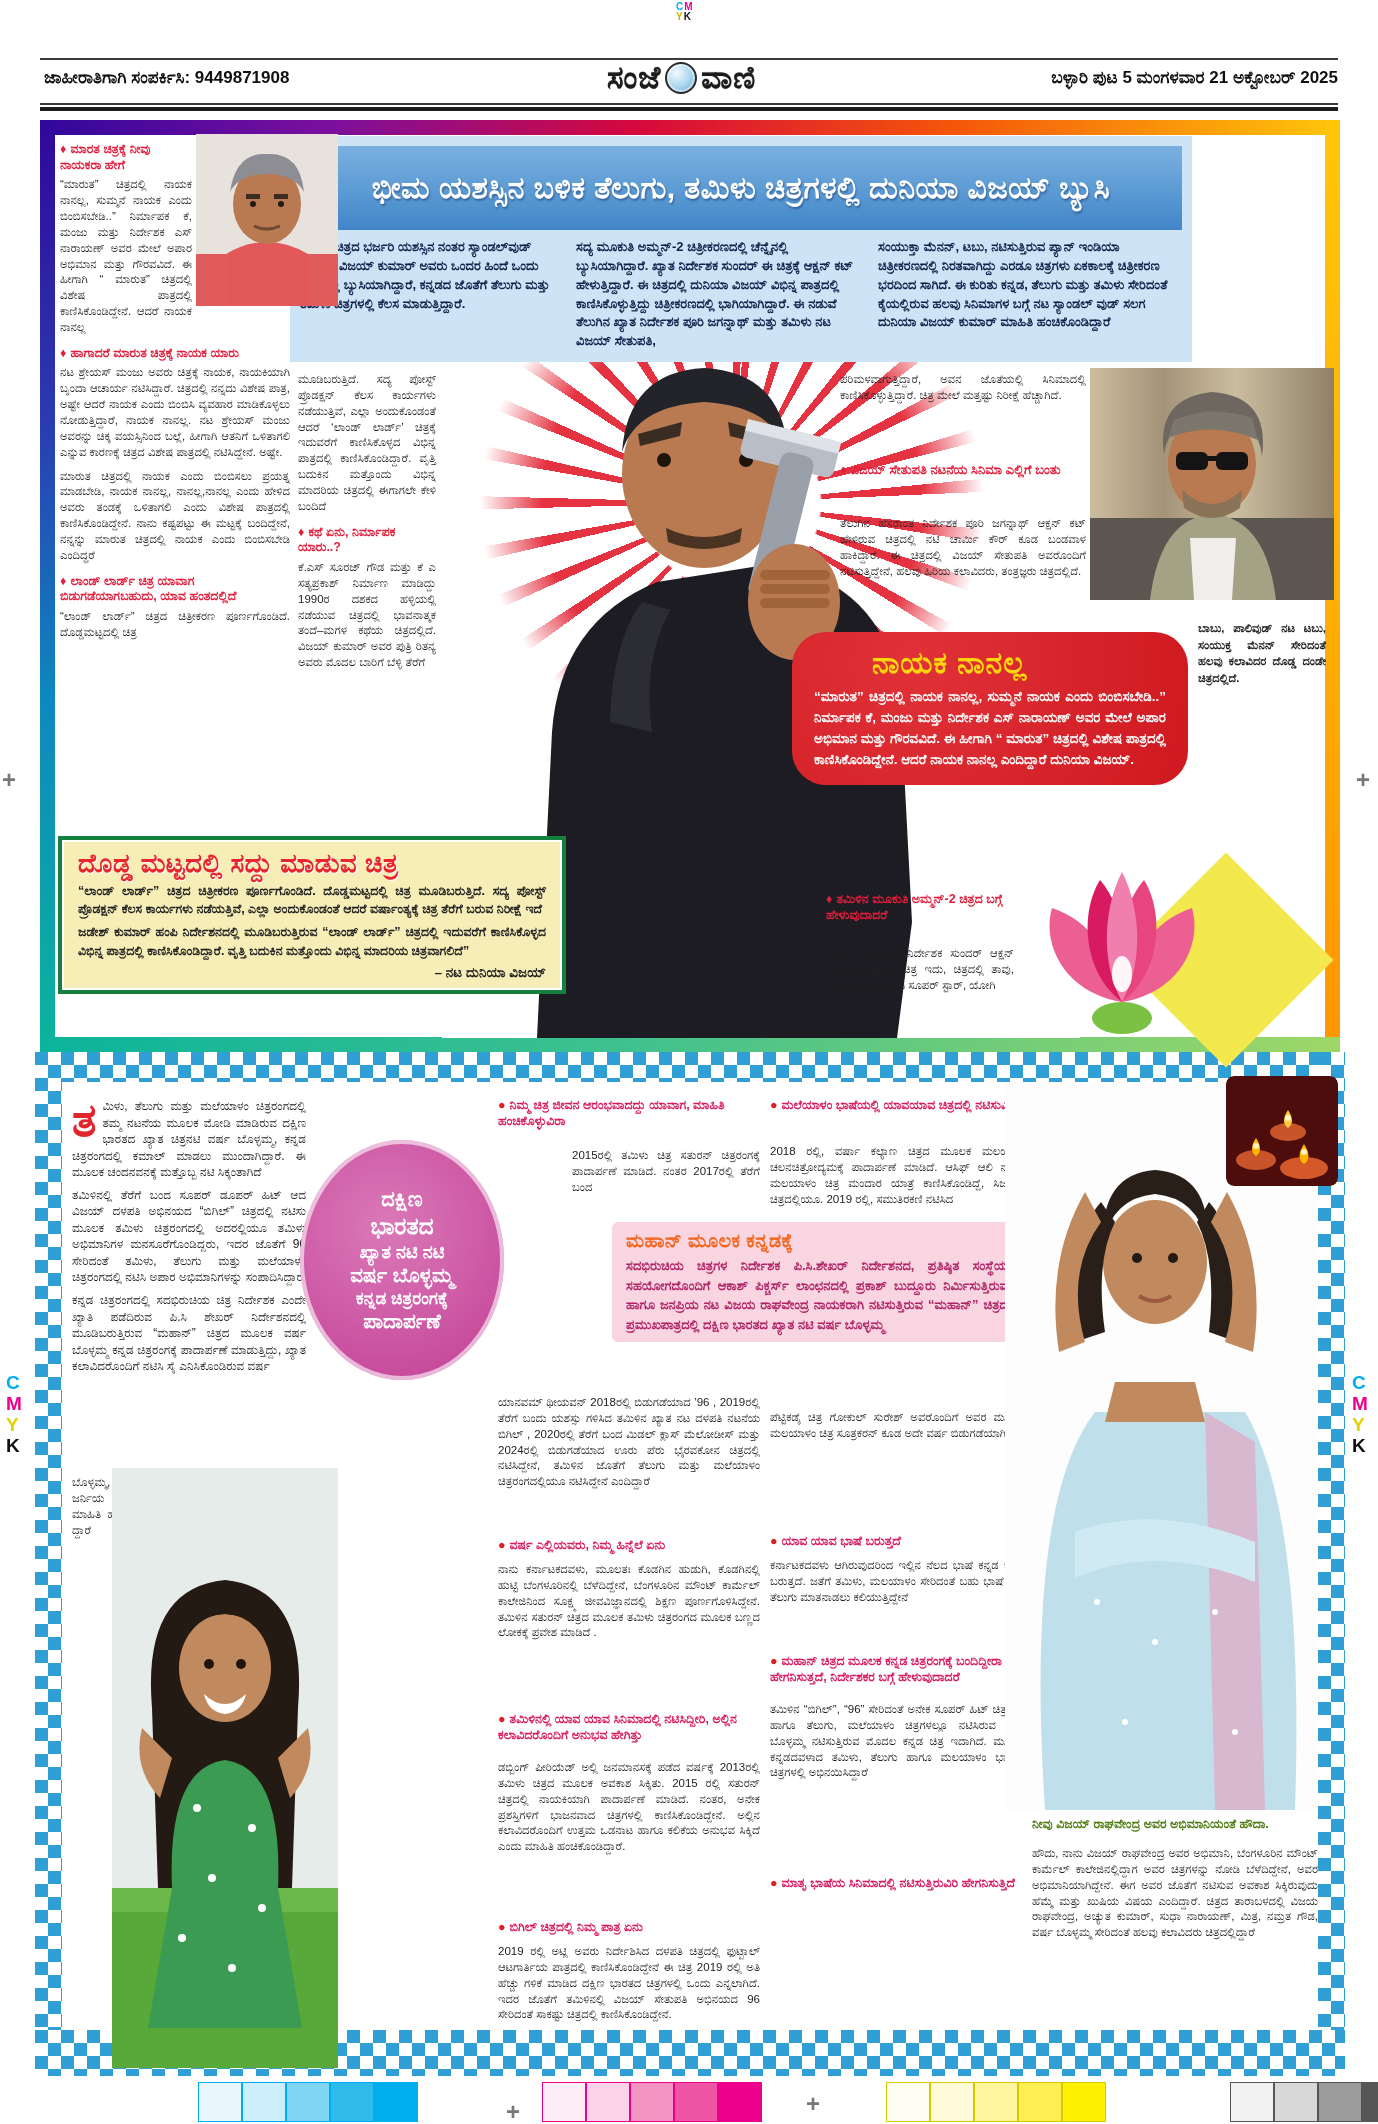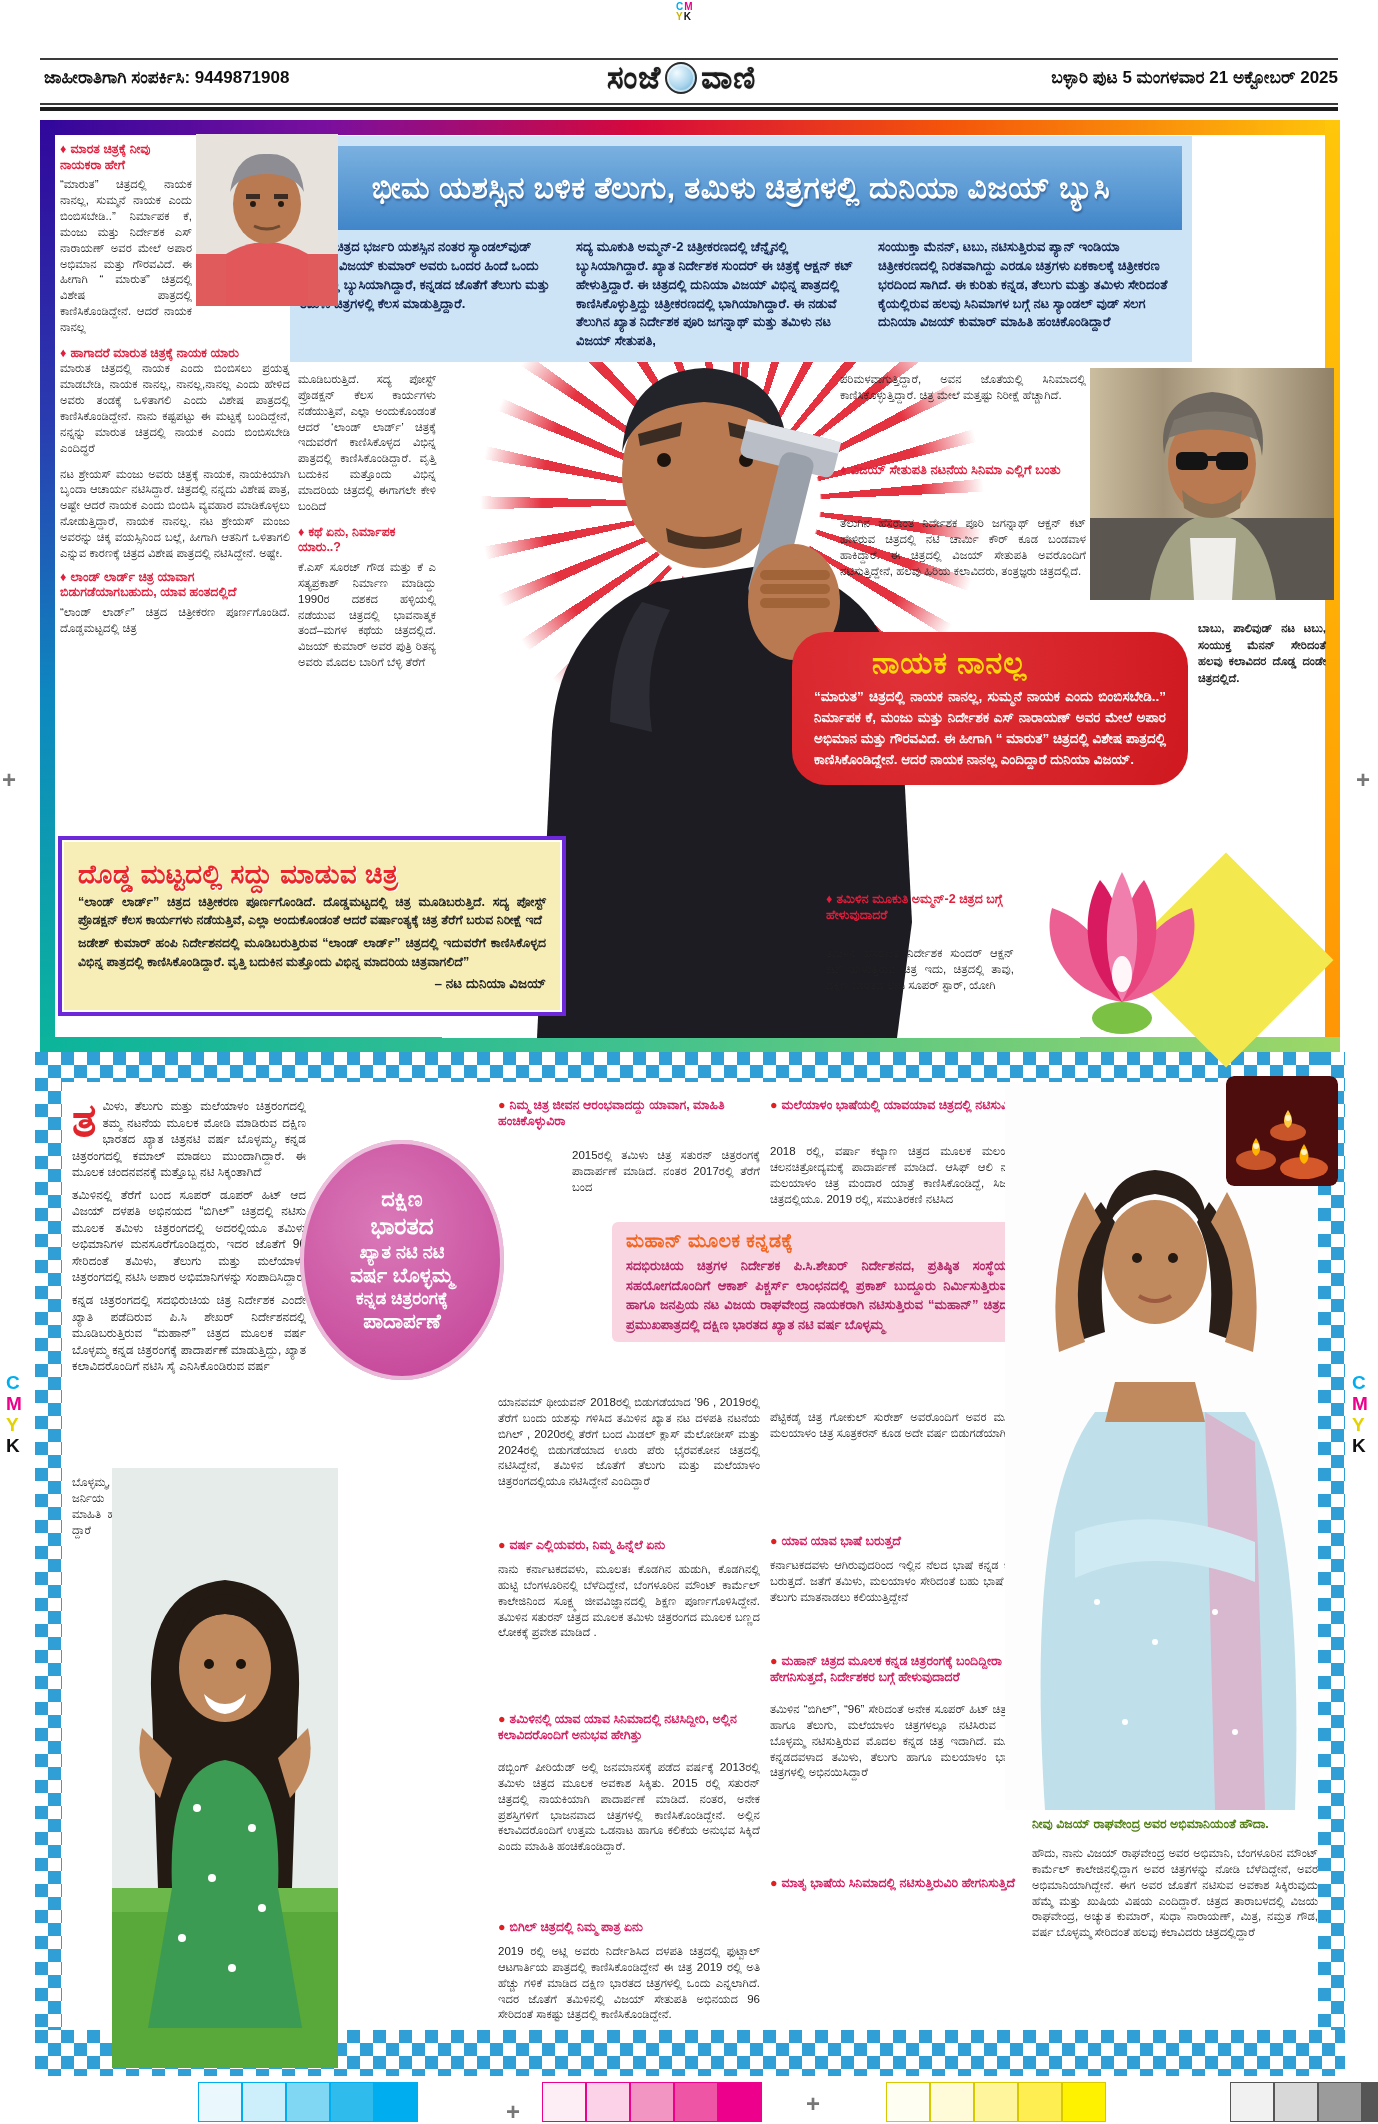--- a/index.html
+++ b/index.html
@@ -17,21 +17,21 @@
   .logo{position:absolute;display:flex;align-items:center;gap:4px;font-weight:bold;color:#1c1c1c;font-size:31px;letter-spacing:1px;text-shadow:0 0 1px #666;}
   .globe{width:28px;height:28px;border-radius:50%;background:radial-gradient(circle at 35% 32%,#f2fbff,#a8d4ec 55%,#4f9cc9);border:2px solid #2b2b2b;box-shadow:inset 0 0 0 2px rgba(255,255,255,.5);}
   
   .strip{position:absolute;}
   .bluepanel{position:absolute;background:#cde4f6;}
   .headlinebox{position:absolute;background:linear-gradient(180deg,#7ab1e0,#4186c9);display:flex;align-items:center;justify-content:center;color:#fff;font-weight:bold;font-size:30px;text-shadow:1px 2px 2px rgba(10,30,80,.4);letter-spacing:.5px;}
   .lede{font-size:13px;font-weight:bold;color:#11204a;line-height:1.45;}
   .redbox{position:absolute;background:radial-gradient(circle at 30% 20%,#e03238,#cf181f);border-radius:34px;color:#fff;padding:14px 22px;}
   .redbox .rtitle{color:#ffd60a;font-size:30px;font-weight:bold;margin:0 0 6px 58px;letter-spacing:1px;}
   .redbox .rbody{font-size:13.5px;font-weight:600;line-height:1.55;text-align:justify;}
-  .yellowbox{position:absolute;background:#f6eeb6;border:4px solid #6d28d9;box-shadow:0 0 0 2px #fff inset;padding:20px 16px;}
+  .yellowbox{position:absolute;background:#f6eeb6;border:4px solid #15803d;box-shadow:0 0 0 2px #fff inset;padding:9px 16px;}
   .ytitle{color:#e8262b;font-size:26px;font-weight:800;letter-spacing:.5px;line-height:1.1;margin-bottom:4px;text-shadow:1px 1px 0 #fff;}
   .ybody{font-size:12.5px;color:#222;font-weight:600;line-height:1.5;text-align:justify;}
   .ysign{font-size:13.5px;color:#222;font-weight:bold;text-align:right;margin-top:4px;}
   .burst{position:absolute;left:30px;top:-20px;width:520px;height:480px;
     background:repeating-conic-gradient(from 4deg at 50% 46%,rgba(226,28,44,.9) 0deg 3deg,rgba(255,255,255,0) 3deg 11.5deg);
     -webkit-mask:radial-gradient(ellipse at 50% 46%,transparent 88px,#000 90px 190px,transparent 252px);
             mask:radial-gradient(ellipse at 50% 46%,transparent 88px,#000 90px 190px,transparent 252px);}
   .diamondband{position:absolute;background-color:#2f9fd6;background-image:
      linear-gradient(45deg,#fff 25%,transparent 25%,transparent 75%,#fff 75%),
      linear-gradient(45deg,#fff 25%,transparent 25%,transparent 75%,#fff 75%);
@@ -100,22 +100,22 @@
       <circle cx="85" cy="70" r="3" fill="#241a12"></circle>
       <path d="M58 92 Q71 98 84 92" stroke="#6d4a30" stroke-width="3" fill="none"></path>
     </svg>
   </div>
 
   <div class="t" style="left:60px;top:142px;width:230px;height:694px;font-size:11.5px;z-index:2;">
     <div style="float:right;width:98px;height:172px;"></div>
     <div class="q" style="font-size:12.5px;"><span class="dia">♦</span><span>ಮಾರತ ಚಿತ್ರಕ್ಕೆ ನೀವು ನಾಯಕರಾ ಹೇಗೆ</span></div>
     <div style="margin:4px 0 10px;">“ಮಾರುತ” ಚಿತ್ರದಲ್ಲಿ ನಾಯಕ ನಾನಲ್ಲ, ಸುಮ್ಮನೆ ನಾಯಕ ಎಂದು ಬಿಂಬಿಸಬೇಡಿ..” ನಿರ್ಮಾಪಕ ಕೆ, ಮಂಜು ಮತ್ತು ನಿರ್ದೇಶಕ ಎಸ್ ನಾರಾಯಣ್ ಅವರ ಮೇಲೆ ಅಪಾರ ಅಭಿಮಾನ ಮತ್ತು ಗೌರವವಿದೆ. ಈ ಹೀಗಾಗಿ “ ಮಾರುತ” ಚಿತ್ರದಲ್ಲಿ ವಿಶೇಷ ಪಾತ್ರದಲ್ಲಿ ಕಾಣಿಸಿಕೊಂಡಿದ್ದೇನೆ. ಆದರೆ ನಾಯಕ ನಾನಲ್ಲ</div>
     <div class="q" style="font-size:12.5px;"><span class="dia">♦</span><span>ಹಾಗಾದರೆ ಮಾರುತ ಚಿತ್ರಕ್ಕೆ ನಾಯಕ ಯಾರು</span></div>
+    <div style="margin:4px 0 8px;">ನಟ ಶ್ರೇಯಸ್ ಮಂಜು ಅವರು ಚಿತ್ರಕ್ಕೆ ನಾಯಕ, ನಾಯಕಿಯಾಗಿ ಬೃಂದಾ ಆಚಾರ್ಯ ನಟಿಸಿದ್ದಾರೆ. ಚಿತ್ರದಲ್ಲಿ ನನ್ನದು ವಿಶೇಷ ಪಾತ್ರ, ಅಷ್ಟೇ ಆದರೆ ನಾಯಕ ಎಂದು ಬಿಂಬಿಸಿ ವ್ಯವಹಾರ ಮಾಡಿಕೊಳ್ಳಲು ನೋಡುತ್ತಿದ್ದಾರೆ, ನಾಯಕ ನಾನಲ್ಲ. ನಟ ಶ್ರೇಯಸ್ ಮಂಜು ಅವರನ್ನು ಚಿಕ್ಕ ವಯಸ್ಸಿನಿಂದ ಬಲ್ಲೆ, ಹೀಗಾಗಿ ಆತನಿಗೆ ಒಳಿತಾಗಲಿ ಎನ್ನುವ ಕಾರಣಕ್ಕೆ ಚಿತ್ರದ ವಿಶೇಷ ಪಾತ್ರದಲ್ಲಿ ನಟಿಸಿದ್ದೇನೆ. ಅಷ್ಟೇ.</div>
     <div style="margin:0 0 10px;">ಮಾರುತ ಚಿತ್ರದಲ್ಲಿ ನಾಯಕ ಎಂದು ಬಿಂಬಿಸಲು ಪ್ರಯತ್ನ ಮಾಡಬೇಡಿ, ನಾಯಕ ನಾನಲ್ಲ, ನಾನಲ್ಲ,ನಾನಲ್ಲ ಎಂದು ಹೇಳಿದ ಅವರು ತಂಡಕ್ಕೆ ಒಳಿತಾಗಲಿ ಎಂದು ವಿಶೇಷ ಪಾತ್ರದಲ್ಲಿ ಕಾಣಿಸಿಕೊಂಡಿದ್ದೇನೆ. ನಾನು ಕಷ್ಟಪಟ್ಟು ಈ ಮಟ್ಟಕ್ಕೆ ಬಂದಿದ್ದೇನೆ, ನನ್ನನ್ನು ಮಾರುತ ಚಿತ್ರದಲ್ಲಿ ನಾಯಕ ಎಂದು ಬಿಂಬಿಸಬೇಡಿ ಎಂದಿದ್ಧರೆ</div>
-    <div style="margin:4px 0 8px;">ನಟ ಶ್ರೇಯಸ್ ಮಂಜು ಅವರು ಚಿತ್ರಕ್ಕೆ ನಾಯಕ, ನಾಯಕಿಯಾಗಿ ಬೃಂದಾ ಆಚಾರ್ಯ ನಟಿಸಿದ್ದಾರೆ. ಚಿತ್ರದಲ್ಲಿ ನನ್ನದು ವಿಶೇಷ ಪಾತ್ರ, ಅಷ್ಟೇ ಆದರೆ ನಾಯಕ ಎಂದು ಬಿಂಬಿಸಿ ವ್ಯವಹಾರ ಮಾಡಿಕೊಳ್ಳಲು ನೋಡುತ್ತಿದ್ದಾರೆ, ನಾಯಕ ನಾನಲ್ಲ. ನಟ ಶ್ರೇಯಸ್ ಮಂಜು ಅವರನ್ನು ಚಿಕ್ಕ ವಯಸ್ಸಿನಿಂದ ಬಲ್ಲೆ, ಹೀಗಾಗಿ ಆತನಿಗೆ ಒಳಿತಾಗಲಿ ಎನ್ನುವ ಕಾರಣಕ್ಕೆ ಚಿತ್ರದ ವಿಶೇಷ ಪಾತ್ರದಲ್ಲಿ ನಟಿಸಿದ್ದೇನೆ. ಅಷ್ಟೇ.</div>
     <div class="q" style="font-size:12.5px;"><span class="dia">♦</span><span>ಲಾಂಡ್ ಲಾರ್ಡ್ ಚಿತ್ರ ಯಾವಾಗ ಬಿಡುಗಡೆಯಾಗಬಹುದು, ಯಾವ ಹಂತದಲ್ಲಿದೆ</span></div>
     <div style="margin:4px 0;">“ಲಾಂಡ್ ಲಾರ್ಡ್” ಚಿತ್ರದ ಚಿತ್ರೀಕರಣ ಪೂರ್ಣಗೊಂಡಿದೆ. ದೊಡ್ಡಮಟ್ಟದಲ್ಲಿ ಚಿತ್ರ</div>
   </div>
 
   <div class="photo" style="left:442px;top:302px;width:638px;height:736px;background:#fff;z-index:1;">
     <div class="burst"></div>
     <svg width="638" height="736" viewBox="0 0 638 736" style="position:absolute;left:0;top:0;">
       <path d="M113 736 L120 560 L348 570 L340 736 Z" fill="#7198c8"></path>
       <path d="M118 575 L345 585 L345 560 L120 552 Z" fill="#4a6f9e"></path>
       <path d="M95 736 L110 430 Q118 320 215 280 L330 262 Q440 280 458 390 L470 620 L455 736 Z" fill="#1c1c22"></path>

